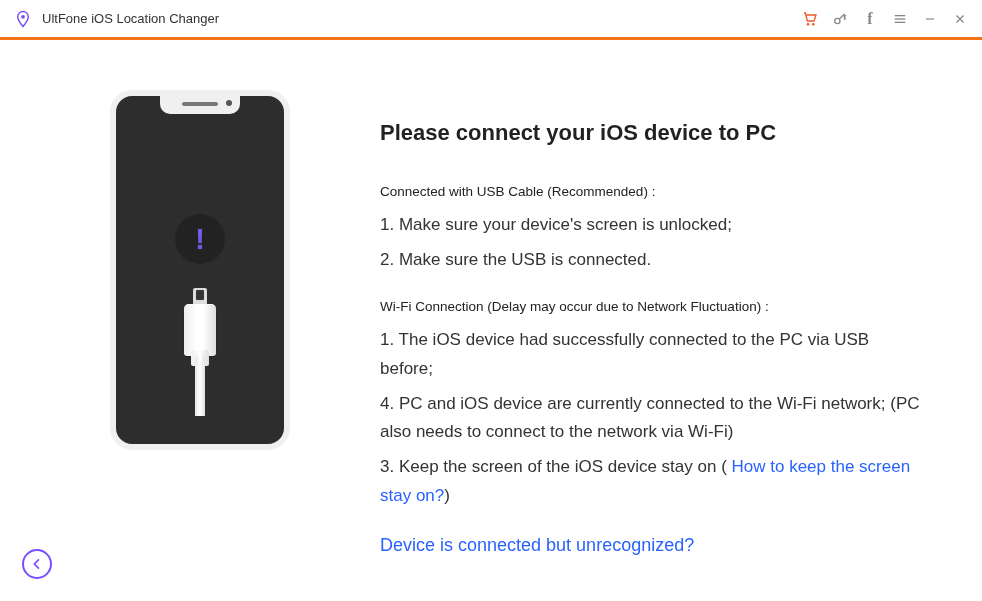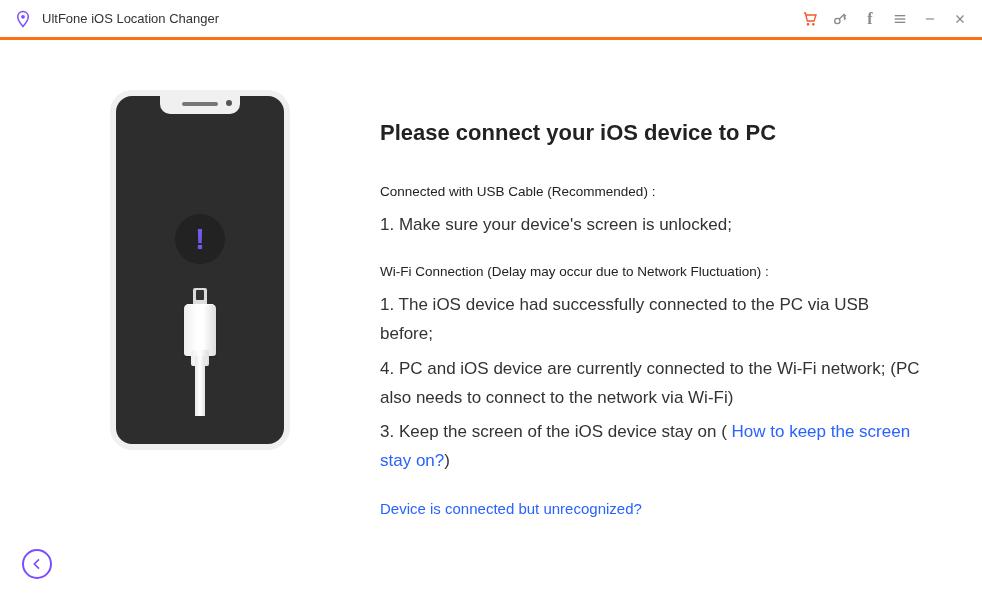--- a/index.html
+++ b/index.html
@@ -183,21 +183,21 @@
     }
     .section-gap {
       height: 18px;
     }
     .link {
       color: #2962ff;
       cursor: pointer;
     }
     .bottom-link {
       margin-top: 24px;
-      font-size: 15px;
+      font-size: 18px;
     }
     .back-btn {
       position: absolute;
       left: 22px;
       bottom: 22px;
       width: 30px;
       height: 30px;
       border: 2px solid #7b4dff;
       border-radius: 50%;
       background: #fff;
@@ -271,20 +271,21 @@
         <div class="cable-cord"></div>
       </div>
     </div>
   </div>
 
   <div class="text-panel">
     <h1 class="main-heading">Please connect your iOS device to PC</h1>
 
     <div class="section-heading">Connected with USB Cable (Recommended) :</div>
     <div class="section-line">1. Make sure your device's screen is unlocked;</div>
+    <div class="section-line">2. Make sure the USB is connected.</div>
 
     <div class="section-gap"></div>
 
     <div class="section-heading">Wi-Fi Connection (Delay may occur due to Network Fluctuation) :</div>
     <div class="section-line">1. The iOS device had successfully connected to the PC via USB before;</div>
     <div class="section-line">4. PC and iOS device are currently connected to the Wi-Fi network; (PC also needs to connect to the network via Wi-Fi)</div>
     <div class="section-line">
       <span>3. Keep the screen of the iOS device stay on  (</span><a class="link"> How to keep the screen stay on?</a><span>)</span>
     </div>
 

